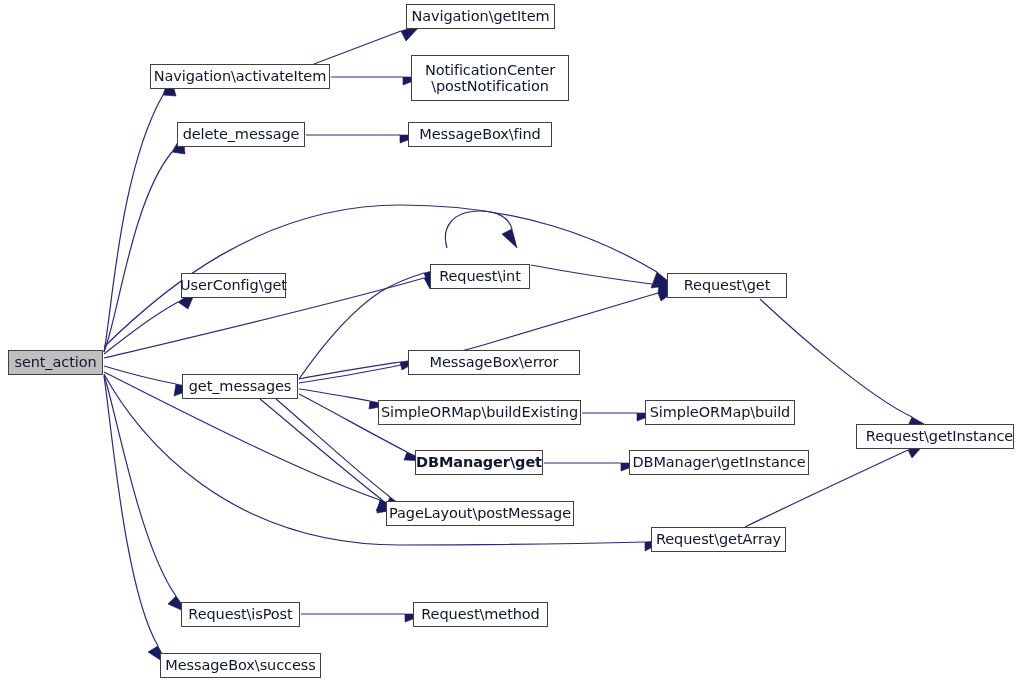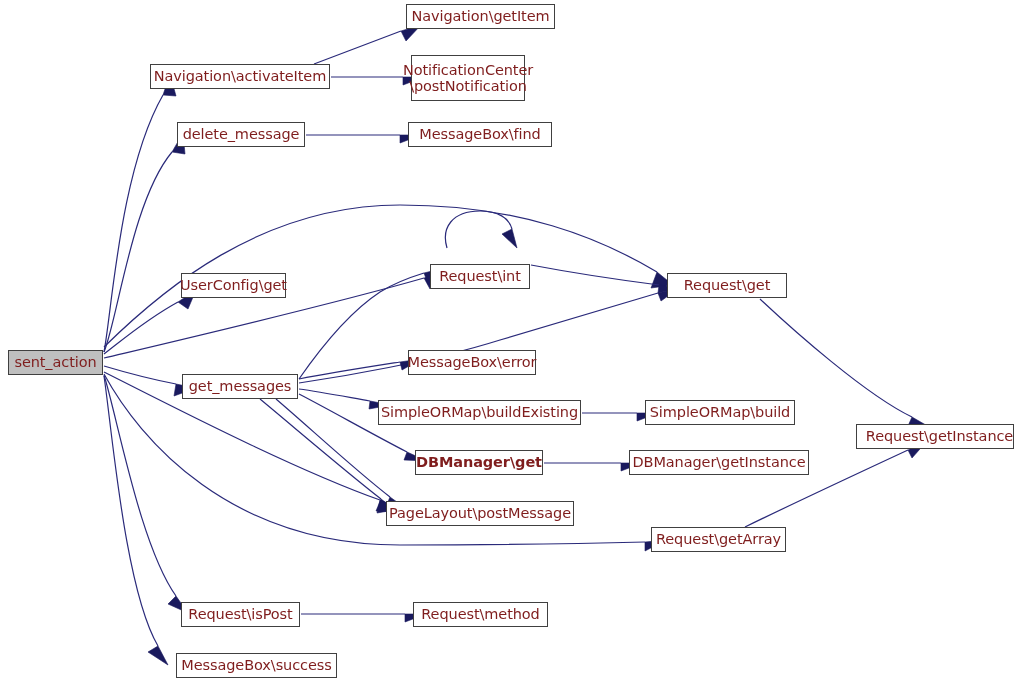--- a/index.html
+++ b/index.html
@@ -22,21 +22,21 @@
     top: 0;
     width: 1016px;
     height: 685px;
     pointer-events: none;
   }
   .node {
     position: absolute;
     box-sizing: border-box;
     border: 1px solid #404040;
     background: #ffffff;
-    color: #7f1d1d;
+    color: #0f172a;
     font-size: 14.5px;
     line-height: 1.12;
     display: flex;
     align-items: center;
     justify-content: center;
     text-align: center;
     white-space: pre-line;
     letter-spacing: -0.1px;
     cursor: pointer;
   }
@@ -111,32 +111,32 @@
       <polygon points="912,417 931,428 908,426" class="edge-head" fill="#1a1a5e" stroke="#1a1a5e"></polygon>
       <path class="edge-path" d="M 745 527 C 790 505 865 470 908 450" stroke="#2a2a7a"></path>
       <polygon points="908,450 927,441 912,458" class="edge-head" fill="#1a1a5e" stroke="#1a1a5e"></polygon>
       <path class="edge-path" d="M 301 614 C 330 614 372 614 405 614" stroke="#2a2a7a"></path>
       <polygon points="405,614 426,614 405,622" class="edge-head" fill="#1a1a5e" stroke="#1a1a5e"></polygon>
     </svg>
 <div class="node highlight" title="sent_action" style="left: 8px; top: 350px; width: 95px; height: 25px; border-color: rgb(64, 64, 64); background: rgb(191, 191, 191);"><span>sent_action</span></div>
     <div class="node" title="Navigation\activateItem" style="left: 150px; top: 64px; width: 180px; height: 25px; border-color: rgb(64, 64, 64); background: rgb(255, 255, 255);"><span>Navigation\activateItem</span></div>
     <div class="node" title="Navigation\getItem" style="left: 406px; top: 4px; width: 149px; height: 25px; border-color: rgb(64, 64, 64); background: rgb(255, 255, 255);"><span>Navigation\getItem</span></div>
     <div class="node" title="NotificationCenter
-\postNotification" style="left: 411px; top: 55px; width: 114px; height: 46px; border-color: rgb(64, 64, 64); background: rgb(255, 255, 255);"><span>NotificationCenter
+\postNotification" style="left: 411px; top: 55px; width: 158px; height: 46px; border-color: rgb(64, 64, 64); background: rgb(255, 255, 255);"><span>NotificationCenter
 \postNotification</span></div>
     <div class="node" title="delete_message" style="left: 177px; top: 122px; width: 128px; height: 25px; border-color: rgb(64, 64, 64); background: rgb(255, 255, 255);"><span>delete_message</span></div>
     <div class="node" title="SimpleORMap\find" style="left: 408px; top: 122px; width: 144px; height: 25px; border-color: rgb(64, 64, 64); background: rgb(255, 255, 255);"><span>MessageBox\find</span></div>
     <div class="node" title="UserConfig\get" style="left: 181px; top: 273px; width: 105px; height: 25px; border-color: rgb(64, 64, 64); background: rgb(255, 255, 255);"><span>UserConfig\get</span></div>
     <div class="node" title="Request\int" style="left: 430px; top: 256px; width: 100px; height: 25px; border-color: rgb(64, 64, 64); background: rgb(255, 255, 255); margin-top: 8px;"><span>Request\int</span></div>
     <div class="node" title="Request\get" style="left: 667px; top: 273px; width: 120px; height: 25px; border-color: rgb(64, 64, 64); background: rgb(255, 255, 255);"><span>Request\get</span></div>
     <div class="node" title="get_messages" style="left: 182px; top: 374px; width: 116px; height: 25px; border-color: rgb(64, 64, 64); background: rgb(255, 255, 255); align-items: center;"><span>get_messages</span></div>
-    <div class="node" title="MessageBox\error" style="left: 408px; top: 350px; width: 128px; height: 25px; border-color: rgb(64, 64, 64); background: rgb(255, 255, 255);"><span>MessageBox\error</span></div>
+    <div class="node" title="MessageBox\error" style="left: 408px; top: 350px; width: 172px; height: 25px; border-color: rgb(64, 64, 64); background: rgb(255, 255, 255);"><span>MessageBox\error</span></div>
     <div class="node" title="SimpleORMap\buildExisting" style="left: 378px; top: 400px; width: 203px; height: 25px; border-color: rgb(64, 64, 64); background: rgb(255, 255, 255);"><span>SimpleORMap\buildExisting</span></div>
     <div class="node" title="SimpleORMap\build" style="left: 645px; top: 400px; width: 150px; height: 25px; border-color: rgb(64, 64, 64); background: rgb(255, 255, 255);"><span>SimpleORMap\build</span></div>
     <div class="node" title="DBManager\get" style="left: 415px; top: 450px; width: 128px; height: 25px; border-color: rgb(64, 64, 64); background: rgb(255, 255, 255); font-weight: bold;"><span>DBManager\get</span></div>
     <div class="node" title="DBManager\getInstance" style="left: 629px; top: 450px; width: 180px; height: 25px; border-color: rgb(64, 64, 64); background: rgb(255, 255, 255);"><span>DBManager\getInstance</span></div>
     <div class="node" title="PageLayout\postMessage" style="left: 386px; top: 501px; width: 188px; height: 25px; border-color: rgb(64, 64, 64); background: rgb(255, 255, 255);"><span>PageLayout\postMessage</span></div>
     <div class="node" title="Request\getArray" style="left: 651px; top: 527px; width: 135px; height: 25px; border-color: rgb(64, 64, 64); background: rgb(255, 255, 255);"><span>Request\getArray</span></div>
     <div class="node" title="Request\getInstance" style="left: 856px; top: 424px; width: 158px; height: 25px; border-color: rgb(64, 64, 64); background: rgb(255, 255, 255); padding-left: 9px;"><span>Request\getInstance</span></div>
     <div class="node" title="Request\isPost" style="left: 181px; top: 602px; width: 119px; height: 25px; border-color: rgb(64, 64, 64); background: rgb(255, 255, 255);"><span>Request\isPost</span></div>
     <div class="node" title="Request\method" style="left: 413px; top: 602px; width: 135px; height: 25px; border-color: rgb(64, 64, 64); background: rgb(255, 255, 255);"><span>Request\method</span></div>
-    <div class="node" title="MessageBox\success" style="left: 176px; top: 653px; width: 161px; height: 25px; border-color: rgb(64, 64, 64); background: rgb(255, 255, 255);"><span>MessageBox\success</span></div>
+    <div class="node" title="MessageBox\success" style="left: 160px; top: 653px; width: 161px; height: 25px; border-color: rgb(64, 64, 64); background: rgb(255, 255, 255);"><span>MessageBox\success</span></div>
   </div>
 
 </body></html>

